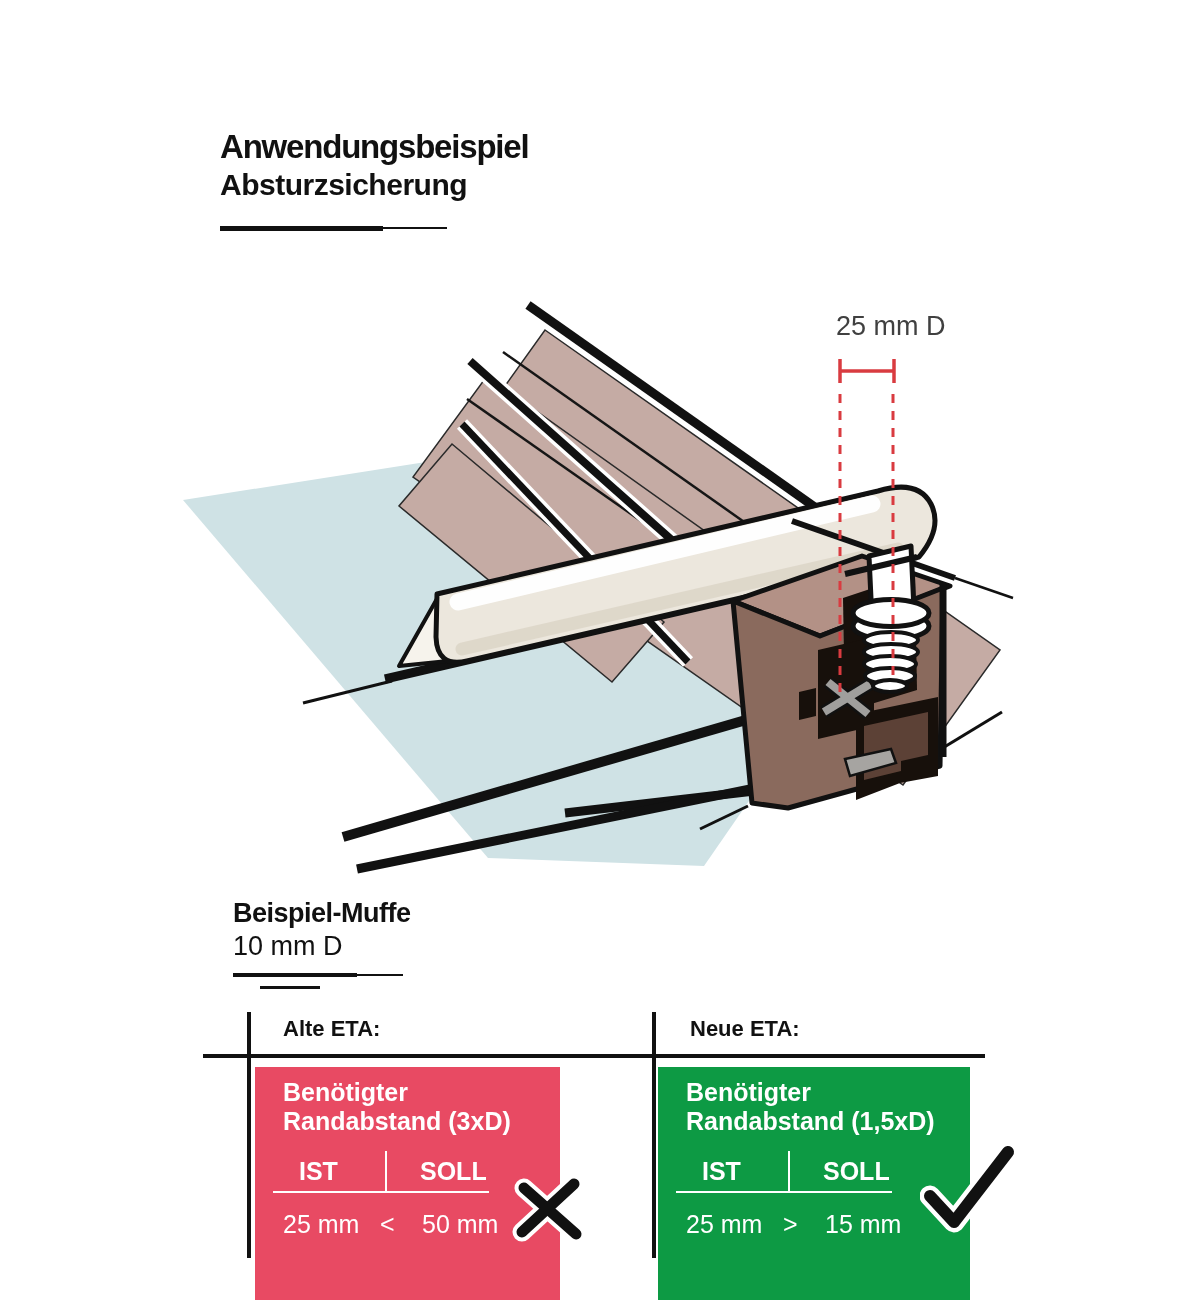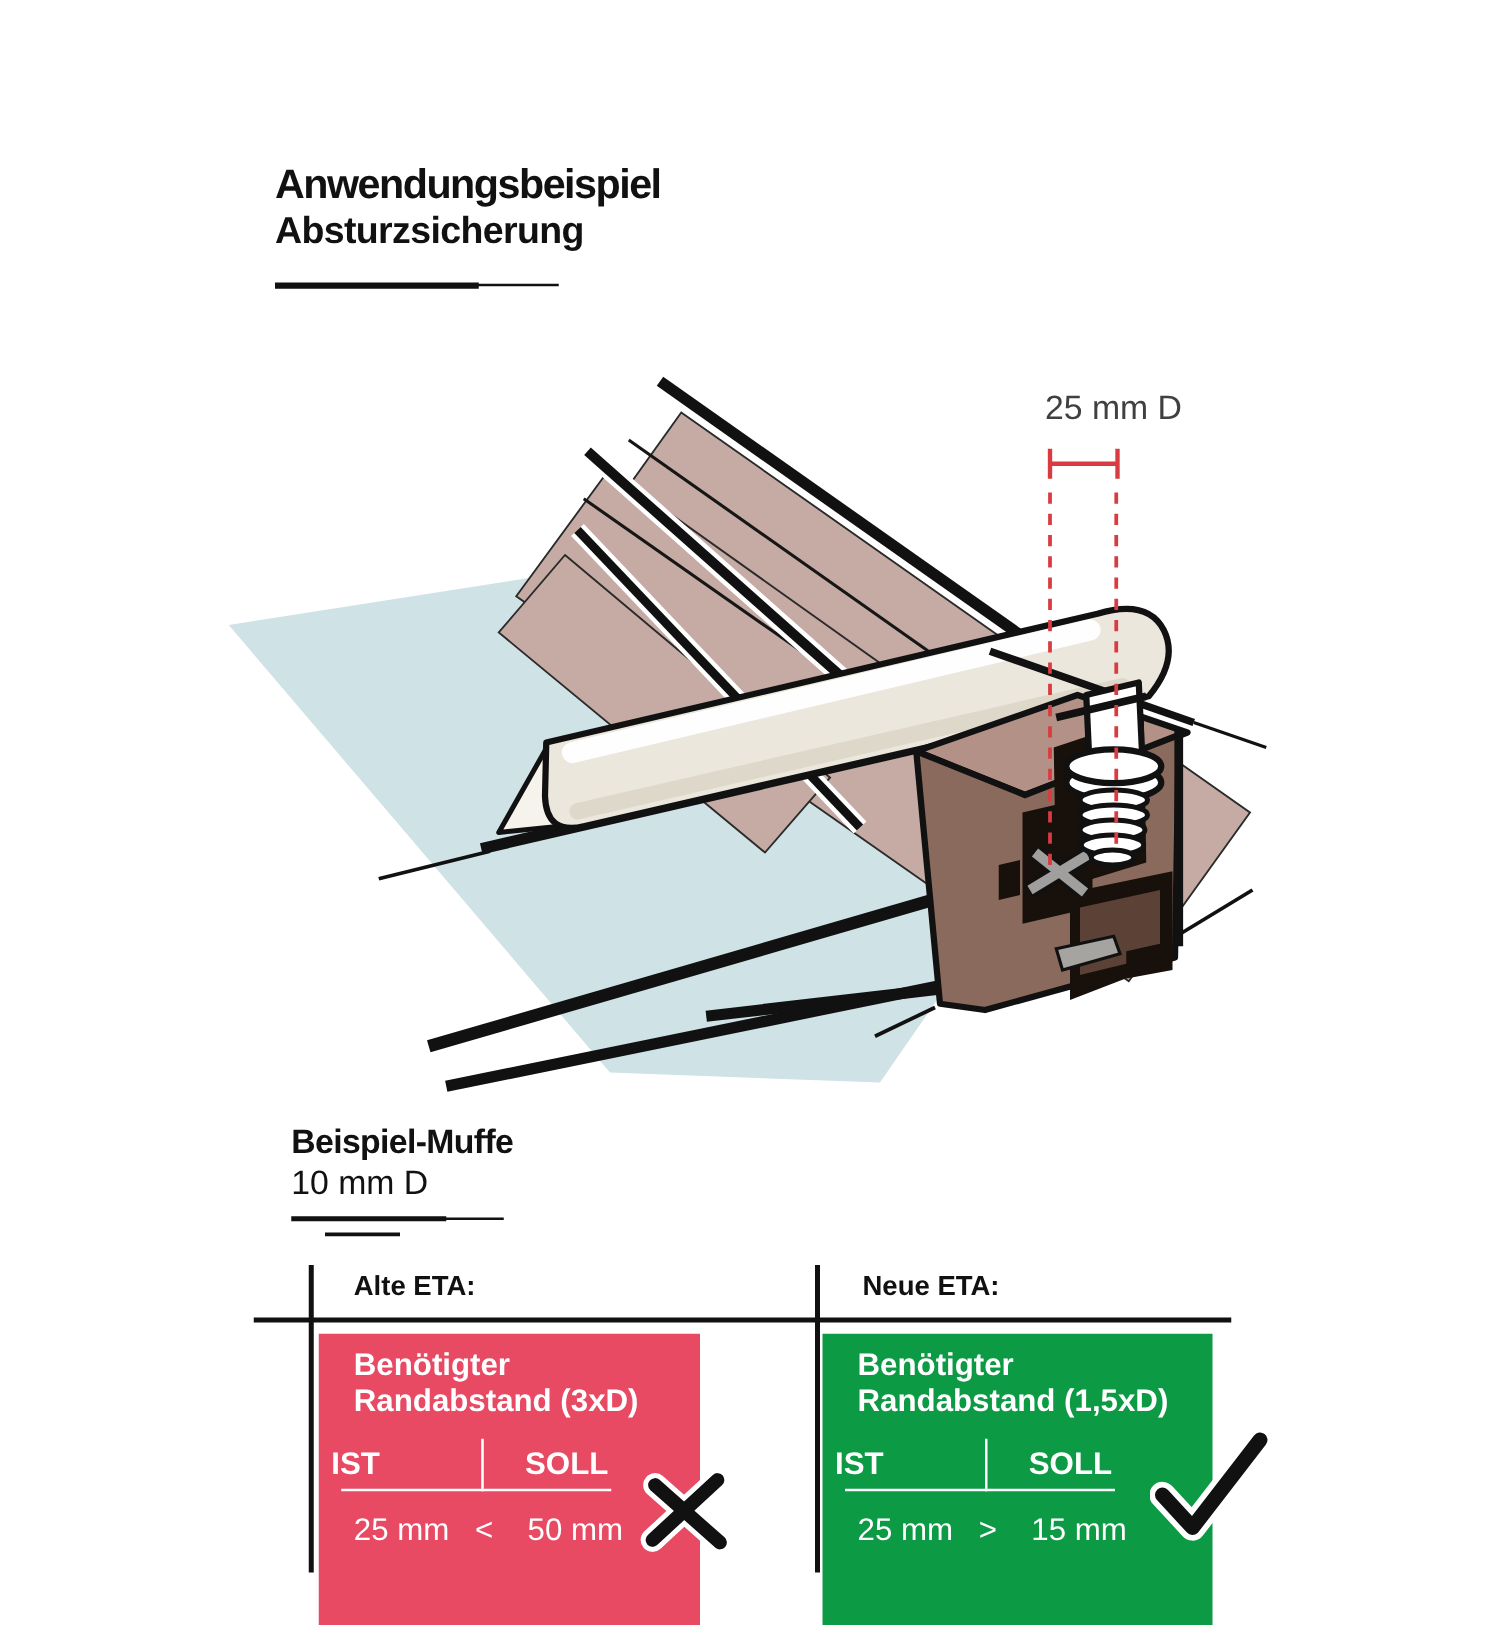--- a/index.html
+++ b/index.html
@@ -19,21 +19,21 @@
   .muffe-sub{left:233px;top:931px;font-size:27px;}
   
   .dim-label{left:836px;top:311px;font-size:27px;color:#404040;}
   
   .eta-label{top:1016px;font-size:22px;font-weight:bold;}
   .eta-box{top:1067px;height:240px;color:#fff;}
   .box-old{left:255px;width:305px;background:#e84a63;}
   .box-new{left:658px;width:312px;background:#0d9a44;}
   .req{position:absolute;left:28px;top:11px;font-size:25px;font-weight:bold;line-height:29px;}
   .col-label{position:absolute;top:90px;font-size:25px;font-weight:bold;}
-  .col-ist{left:10px;}
+  .col-ist{left:44px;}
   .col-soll{left:165px;}
   .col-divider{position:absolute;left:130px;top:84px;width:2px;height:42px;background:#fff;}
   .col-rule{position:absolute;left:18px;top:124px;width:216px;height:2px;background:#fff;}
   .val{position:absolute;top:143px;font-size:25px;}
   .val-ist{left:28px;}
   .val-rel{left:125px;}
   .val-soll{left:167px;}
   .sketch-h{background:#111;height:4px;}
   .sketch-v{background:#111;width:4px;}
   svg{display:block;}

